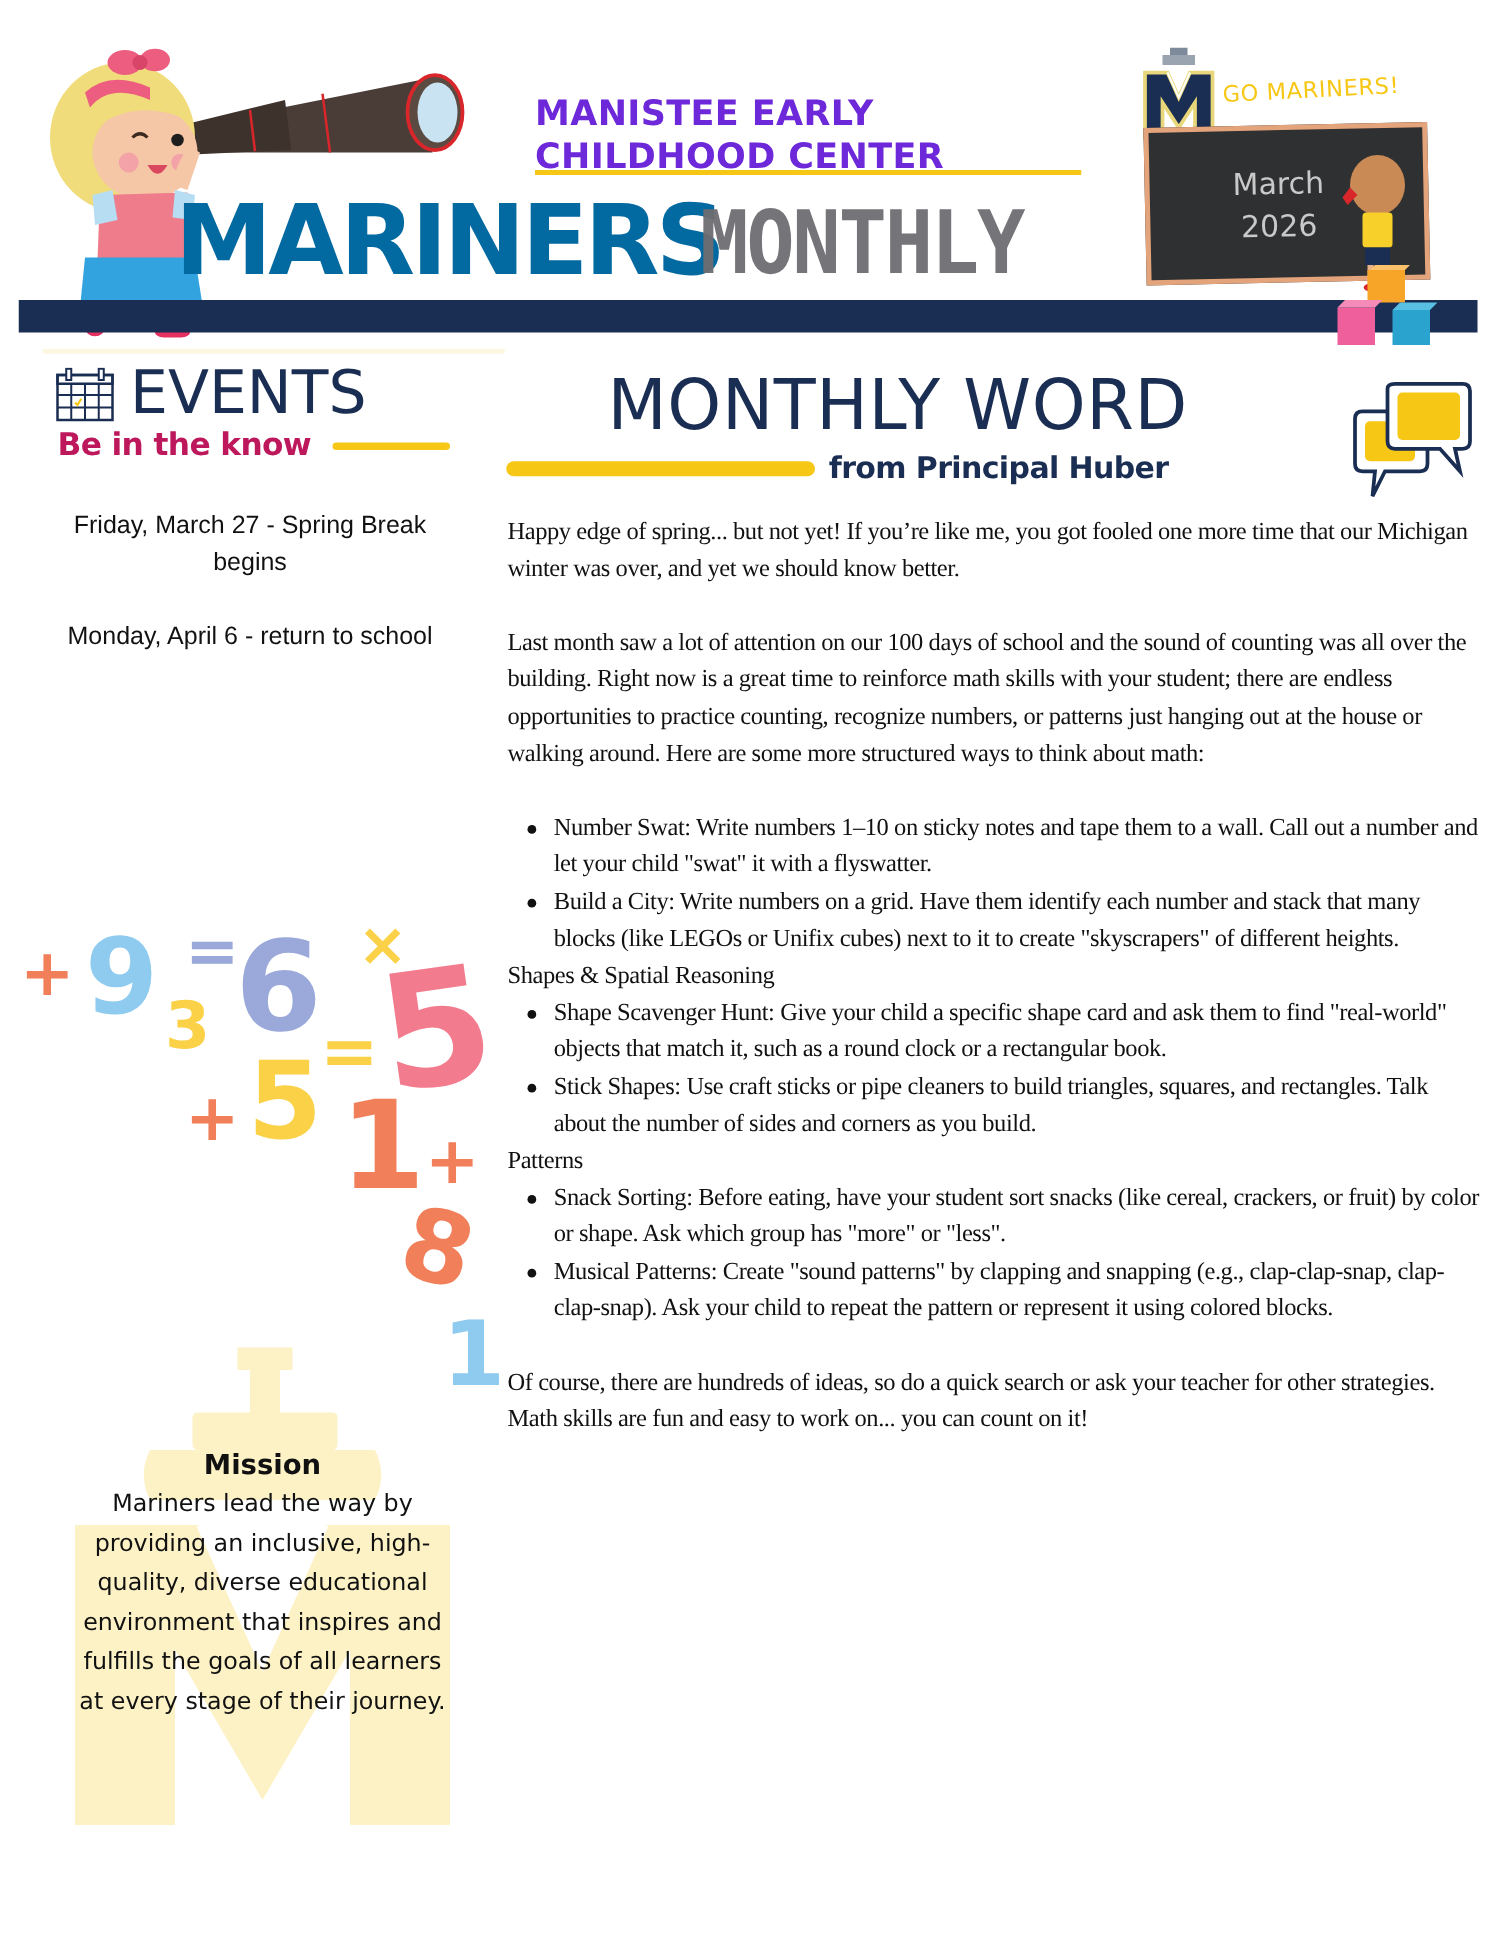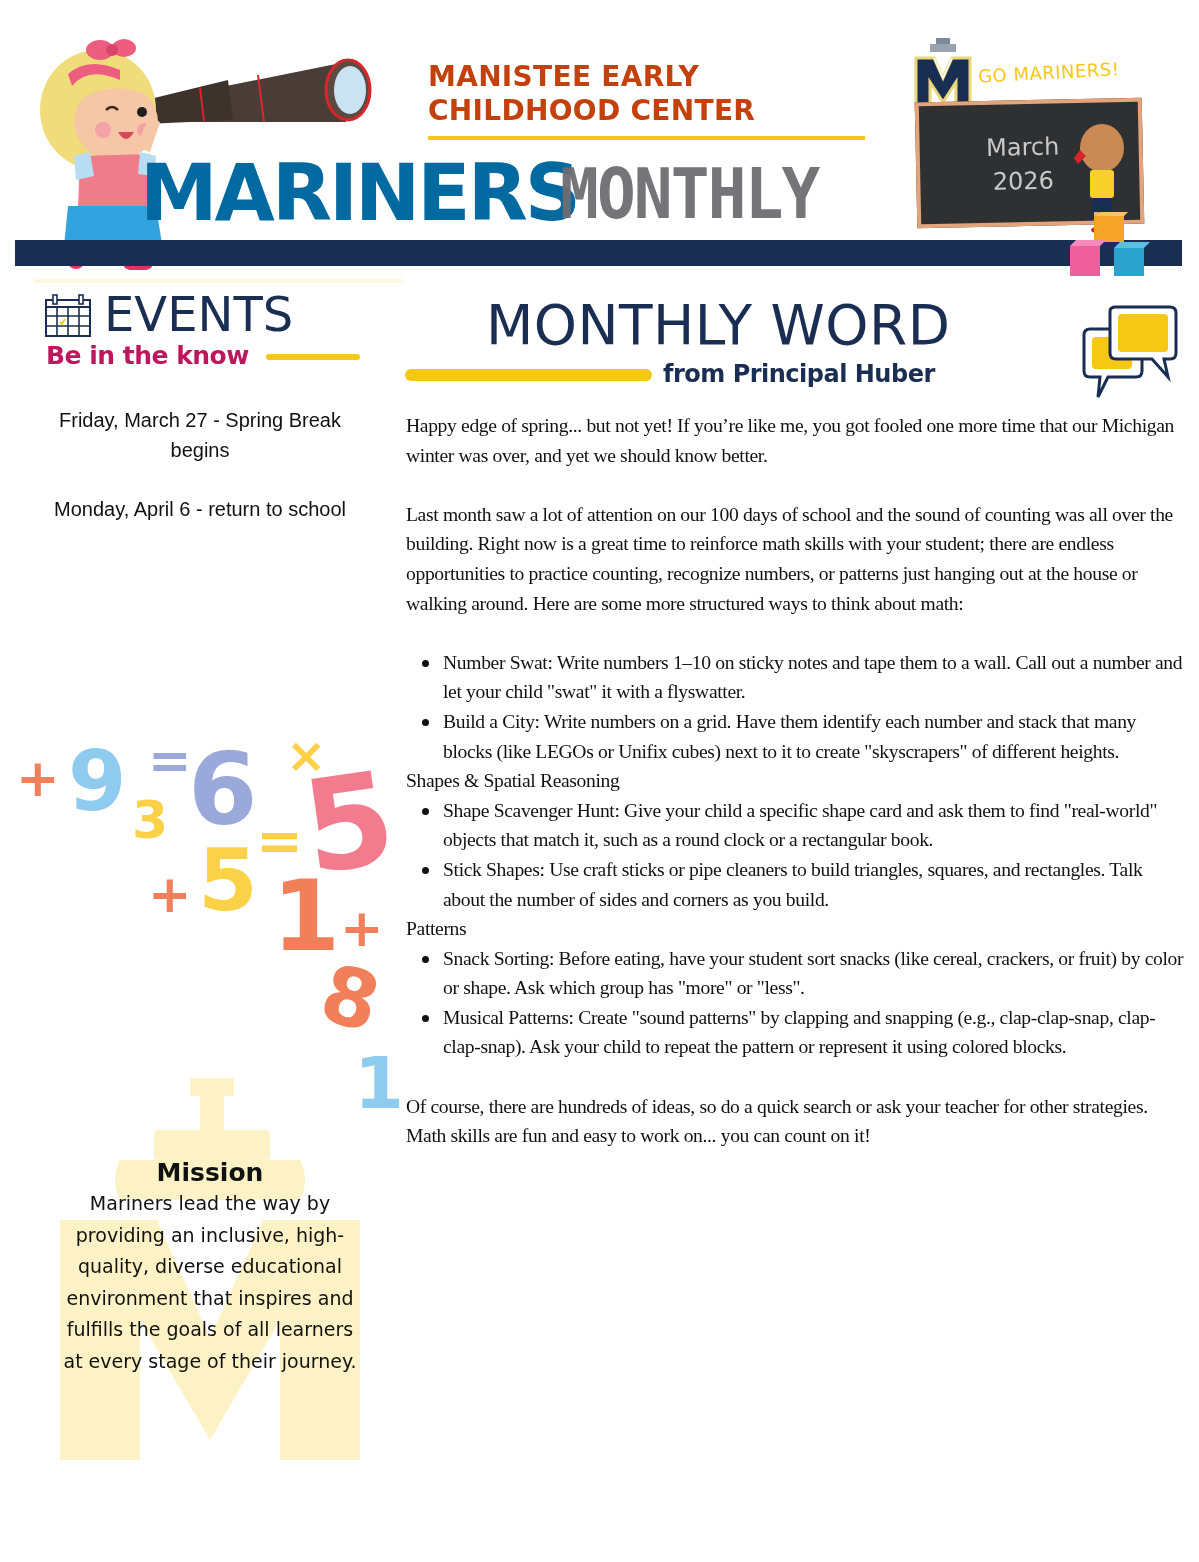--- a/index.html
+++ b/index.html
@@ -2,21 +2,21 @@
 <html><head>
 <meta charset="utf-8">
 <style>
   * { box-sizing: border-box; margin: 0; padding: 0; }
   html, body { width: 1199px; height: 1562px; background: #ffffff; overflow: hidden; }
   body { position: relative; font-family: "DejaVu Sans", sans-serif; color: #111; }
 
   
   .header { position: absolute; left: 0; top: 0; width: 1199px; height: 285px; }
   .navy-band { position: absolute; left: 15px; top: 240px; width: 1167px; height: 26px; background: #1a2d52; }
-  .school-name { position: absolute; left: 428px; top: 60px; width: 440px; font-family: "DejaVu Sans", sans-serif; font-weight: bold; font-size: 28px; line-height: 34px; color: #c2410c; letter-spacing: 0.3px; }
+  .school-name { position: absolute; left: 428px; top: 74px; width: 440px; font-family: "DejaVu Sans", sans-serif; font-weight: bold; font-size: 28px; line-height: 34px; color: #6d28d9; letter-spacing: 0.3px; }
   .school-rule { position: absolute; left: 428px; top: 136px; width: 437px; height: 4px; background: #f7c716; }
   .title-mariners { position: absolute; left: 140px; top: 150px; font-family: "DejaVu Sans", sans-serif; font-weight: bold; font-size: 78px; line-height: 86px; color: #0369a1; letter-spacing: -3px; }
   .title-monthly { position: absolute; left: 560px; top: 154px; font-family: "DejaVu Sans Mono", monospace; font-weight: bold; font-size: 70px; line-height: 80px; color: #6e6e72; letter-spacing: -2px; transform: scaleX(0.92); transform-origin: left; opacity: 0.95; }
 
   
   .girl { position: absolute; left: 28px; top: 30px; width: 360px; height: 240px; }
 
   
   .logo-m { position: absolute; left: 912px; top: 38px; width: 62px; height: 74px; }
   .go-mariners { position: absolute; left: 978px; top: 62px; font-family: "DejaVu Sans", sans-serif; font-size: 18px; color: #f7c716; transform: rotate(-3deg); letter-spacing: 0.5px; }
@@ -36,21 +36,21 @@
 
   .events-list { position: absolute; left: 30px; top: 405px; width: 340px; text-align: center; font-family: "Liberation Sans", sans-serif; font-size: 20px; line-height: 30px; color: #111; }
   .event-item { margin-bottom: 29px; }
 
   
   .math-art { position: absolute; left: 0; top: 720px; width: 400px; height: 400px; }
 
   
   .mission-art { position: absolute; left: 50px; top: 1070px; width: 320px; height: 400px; }
   .mission { position: absolute; left: 55px; top: 1158px; width: 310px; text-align: center; font-family: "DejaVu Sans", sans-serif; font-size: 19px; line-height: 31.5px; color: #111; }
-  .mission-title { font-weight: bold; font-size: 25px; line-height: 30px; }
+  .mission-title { font-weight: bold; font-size: 22px; line-height: 30px; }
 
   
   .mw-title { position: absolute; left: 486px; top: 292px; font-family: "DejaVu Sans", sans-serif; font-weight: 200; font-size: 56px; line-height: 66px; color: #1a2d52; letter-spacing: 0.5px; font-weight: normal; transform: scaleX(0.98); transform-origin: left; }
   .mw-rule { position: absolute; left: 405px; top: 369px; width: 247px; height: 12px; background: #f7c716; border-radius: 6px; }
   .mw-sub { position: absolute; left: 663px; top: 352px; font-family: "DejaVu Sans", sans-serif; font-weight: bold; font-size: 24px; line-height: 44px; color: #1a2d52; letter-spacing: -0.5px; }
   .chat-icon { position: absolute; left: 1078px; top: 305px; width: 102px; height: 100px; }
 
   .body-text { position: absolute; left: 406px; top: 411px; width: 780px; font-family: Liberation Serif, serif; font-size: 19.6px; line-height: 29.6px; color: #111; letter-spacing: -0.35px; }
   .body-text p { margin: 0; }
   .para-gap { height: 29.6px; }

